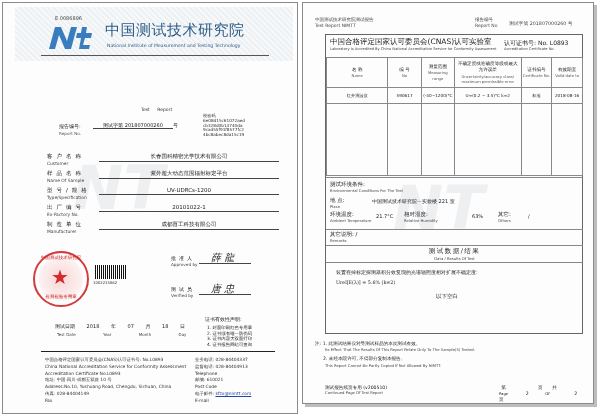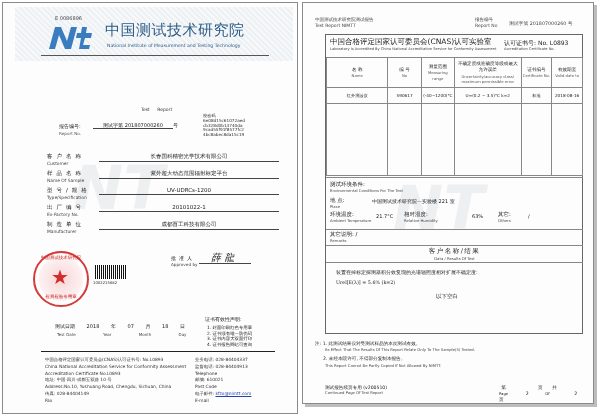--- a/index.html
+++ b/index.html
@@ -174,20 +174,26 @@
     <div class="lbl-cn">制造单位</div>
     <div class="lbl-en">Manufacturer</div>
     <div class="val">成都百工科技有限公司</div>
   </div>
 
   <div class="sign-row" style="top:252px;">
     <div class="lbl-cn">批准人</div>
     <div class="lbl-en">Approved by</div>
     <div class="line"></div>
     <div class="sig">薛 龍</div>
+  </div>
+  <div class="sign-row" style="top:283px;">
+    <div class="lbl-cn">测试员</div>
+    <div class="lbl-en">Verified by</div>
+    <div class="line"></div>
+    <div class="sig">唐 忠</div>
   </div>
 
   <div class="abs seal">
     <div class="ring">中国测试技术研究院</div>
     <div class="star">★</div>
     <div class="bottom">检测检验专用章</div>
   </div>
   <div class="abs barcode"></div>
   <div class="abs barcode-num">1002215682</div>
 
@@ -307,21 +313,21 @@
       <div class="abs oth-lbl-en">Others</div>
       <div class="abs oth-val">/</div>
     </div>
 
     <div class="abs remarks-section">
       <div class="abs remarks-lbl">其它说明: /</div>
       <div class="abs remarks-lbl-en">Remarks</div>
     </div>
 
     <div class="abs results-head">
-      <div class="results-cn">客户名称/结果</div>
+      <div class="results-cn">测试数据/结果</div>
       <div class="results-en">Data / Results Of Test</div>
     </div>
     <div class="abs result-line1">装置在掉标定探测器积分效复现的光谱辐照度相对扩展不确定度:</div>
     <div class="abs result-line2">Urel[E(λ)] = 5.6%   (k=2)</div>
     <div class="abs blank-below">以下空白</div>
   </div>
 
   <div class="abs notes">
     <div><span>注:</span> <span>1. 此测试结果仅对受测试样品的本次测试有效。</span></div>
     <div class="en">Its Effect That The Results Of This Report Relate Only To The Sample(S) Tested.</div>

